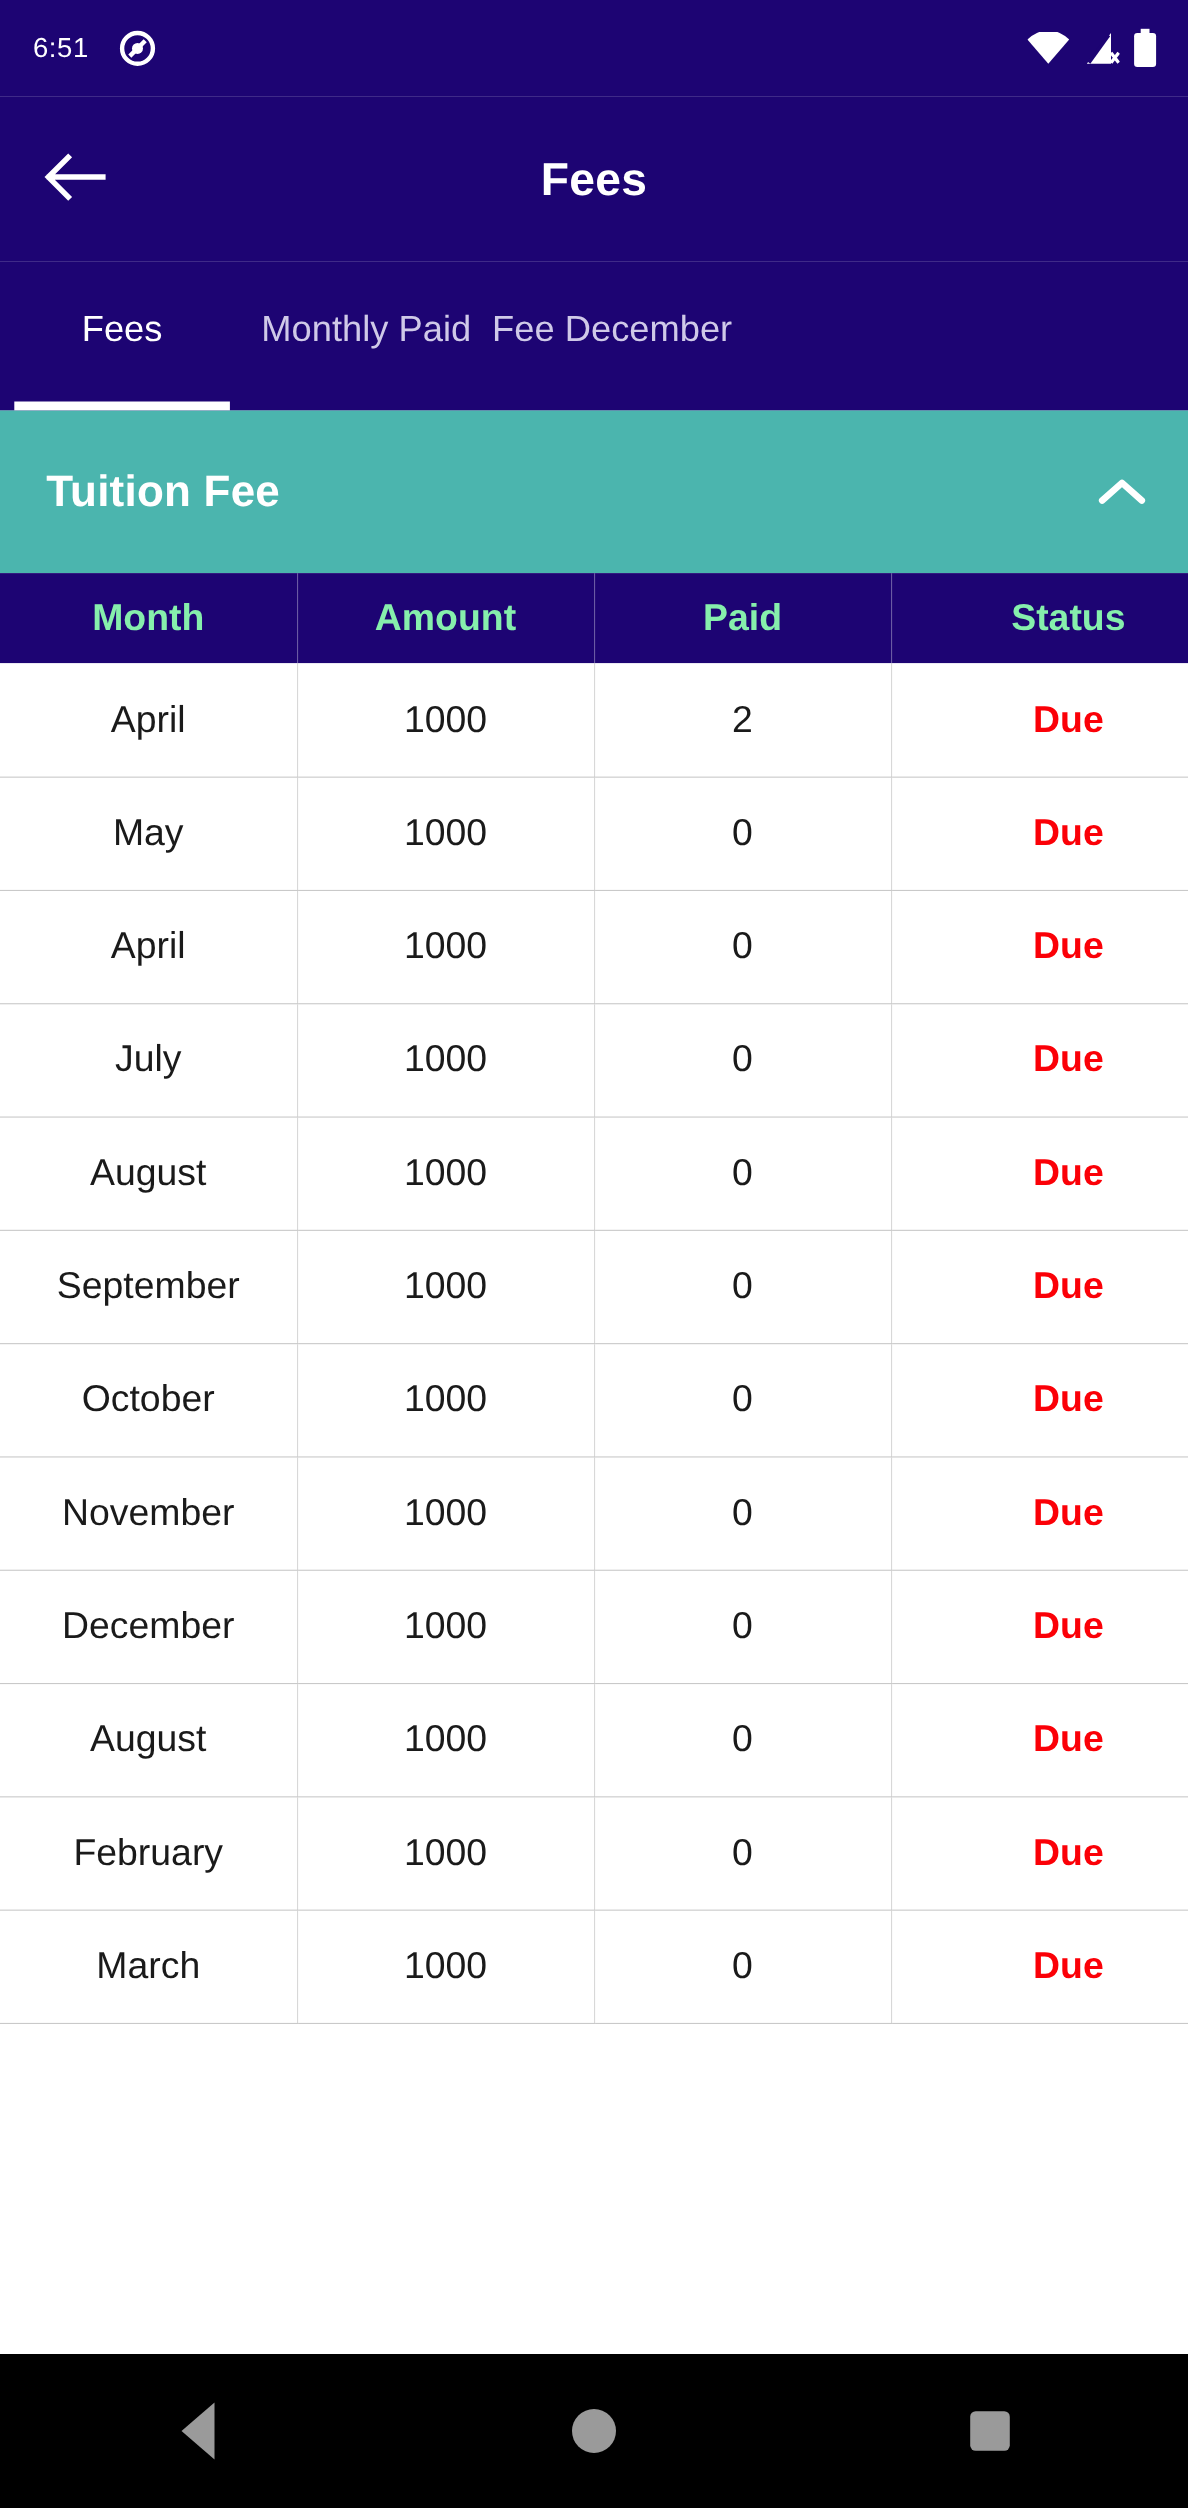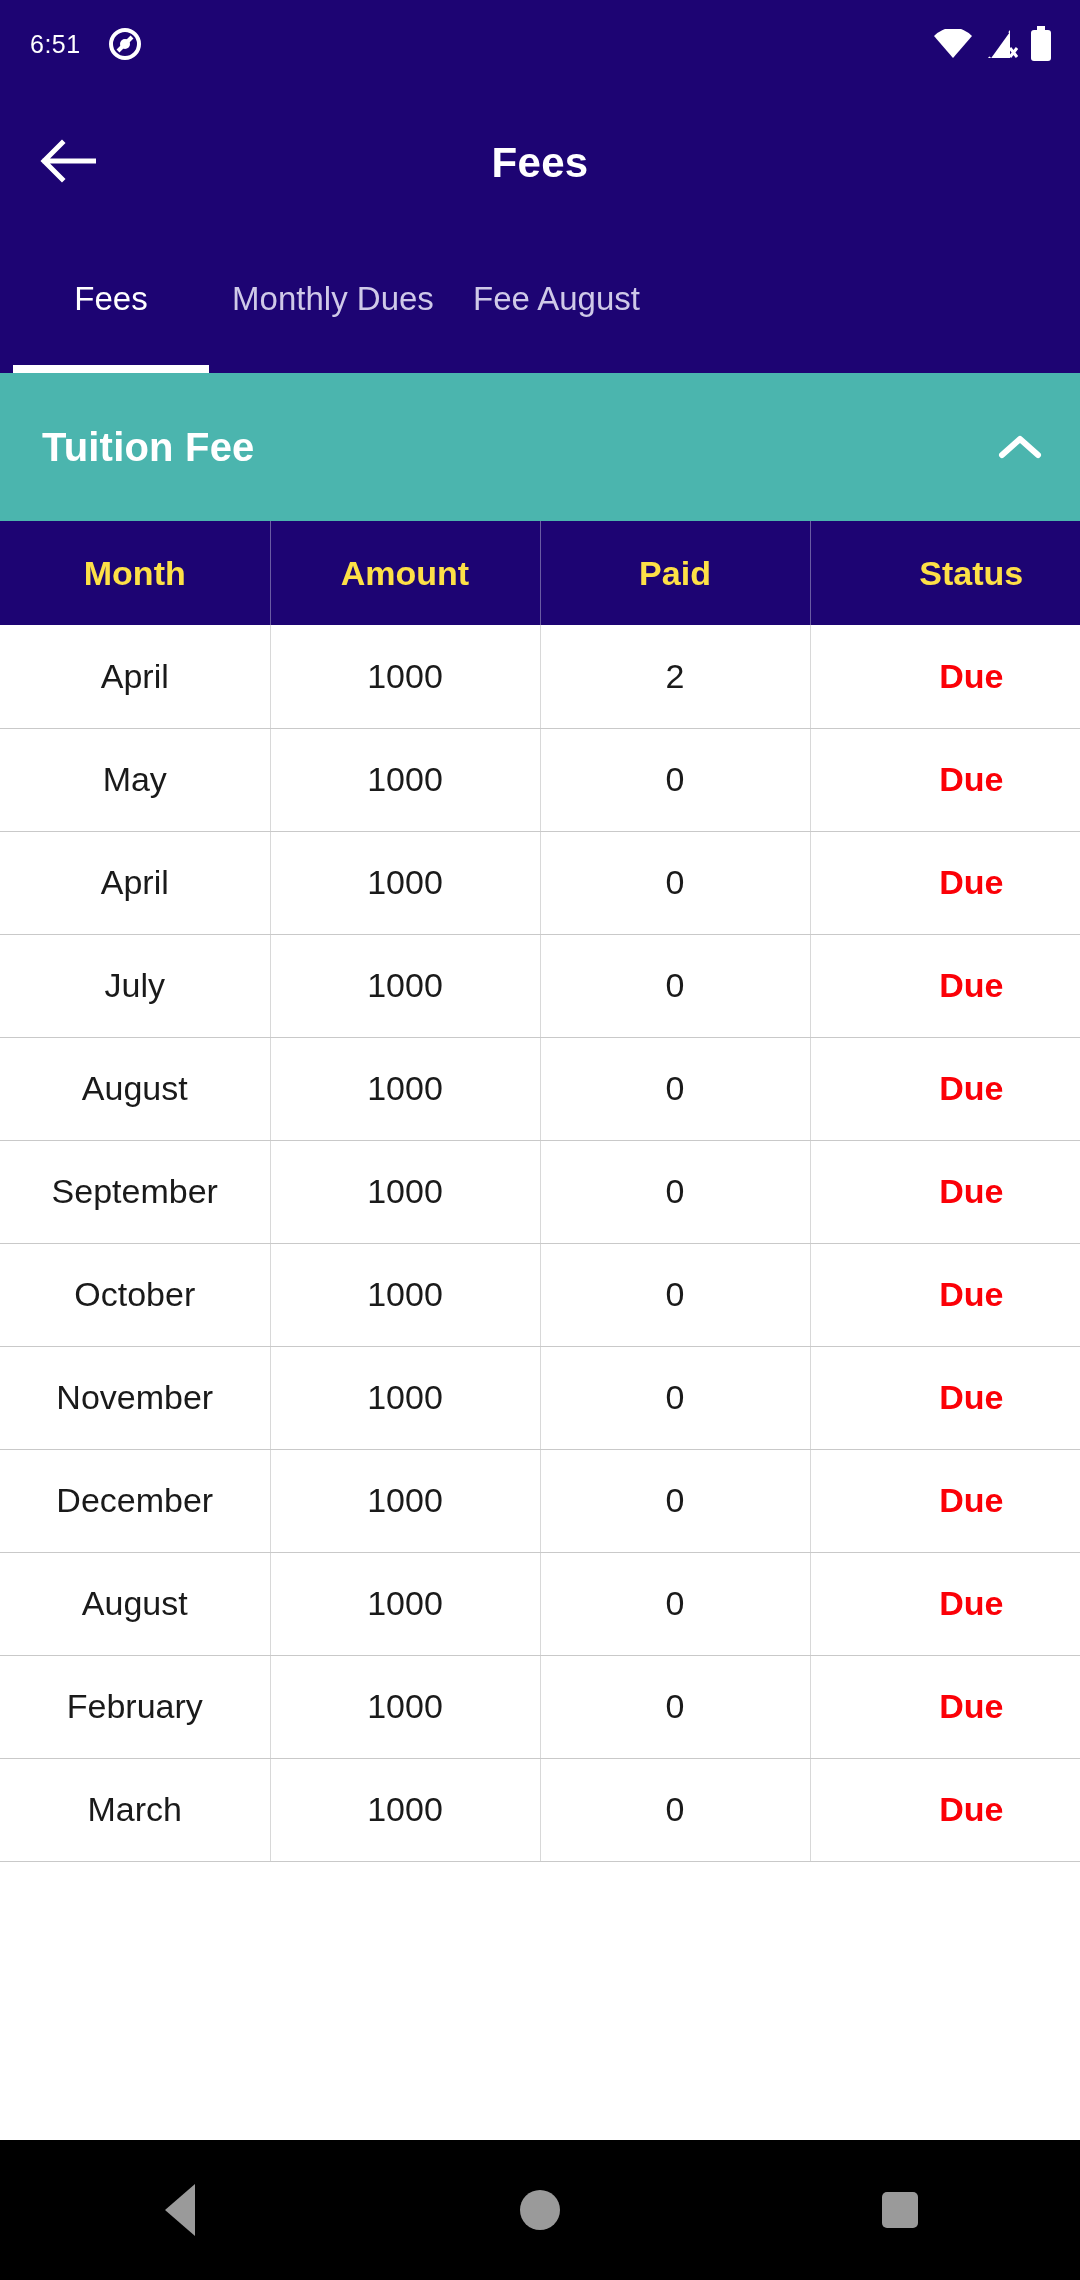--- a/index.html
+++ b/index.html
@@ -153,24 +153,24 @@
     border-collapse: collapse;
     table-layout: fixed;
   }
   .fee-table col.c-month  { width: 270px; }
   .fee-table col.c-amount { width: 270px; }
   .fee-table col.c-paid   { width: 270px; }
   .fee-table col.c-status { width: 322px; }
 
   .fee-table thead th {
     background: #1d0473;
-    color: #fde047;
+    color: #86efac;
     font-size: 34px;
     font-weight: bold;
-    height: 104px;
+    height: 82px;
     text-align: center;
     border-right: 1px solid #6a5ba3;
     box-sizing: border-box;
     padding: 0;
   }
   .fee-table thead th:last-child { border-right: none; }
 
   .fee-table tbody td {
     height: 103px;
     text-align: center;
@@ -273,25 +273,25 @@
     </div>
     <div class="app-title">Fees</div>
   </div>
 
   <div class="tab-bar">
     <div class="tab t-fees active">
       <span>Fees</span>
       <span class="tab-underline"></span>
     </div>
     <div class="tab t-monthly">
-      <span>Monthly Dues</span>
+      <span>Monthly Paid</span>
 
     </div>
     <div class="tab t-receipt">
-      <span>Fee August</span>
+      <span>Fee December</span>
 
     </div>
   </div>
 
   <div class="section-header">
     <span class="section-title">Tuition Fee</span>
     <span class="section-spacer"></span>
     <span class="section-chevron">
       <svg width="44" height="28" viewBox="0 0 44 28">
         <path d="M4 22 L22 6 L40 22" stroke="#ffffff" stroke-width="6" fill="none" stroke-linecap="round" stroke-linejoin="round"></path>

